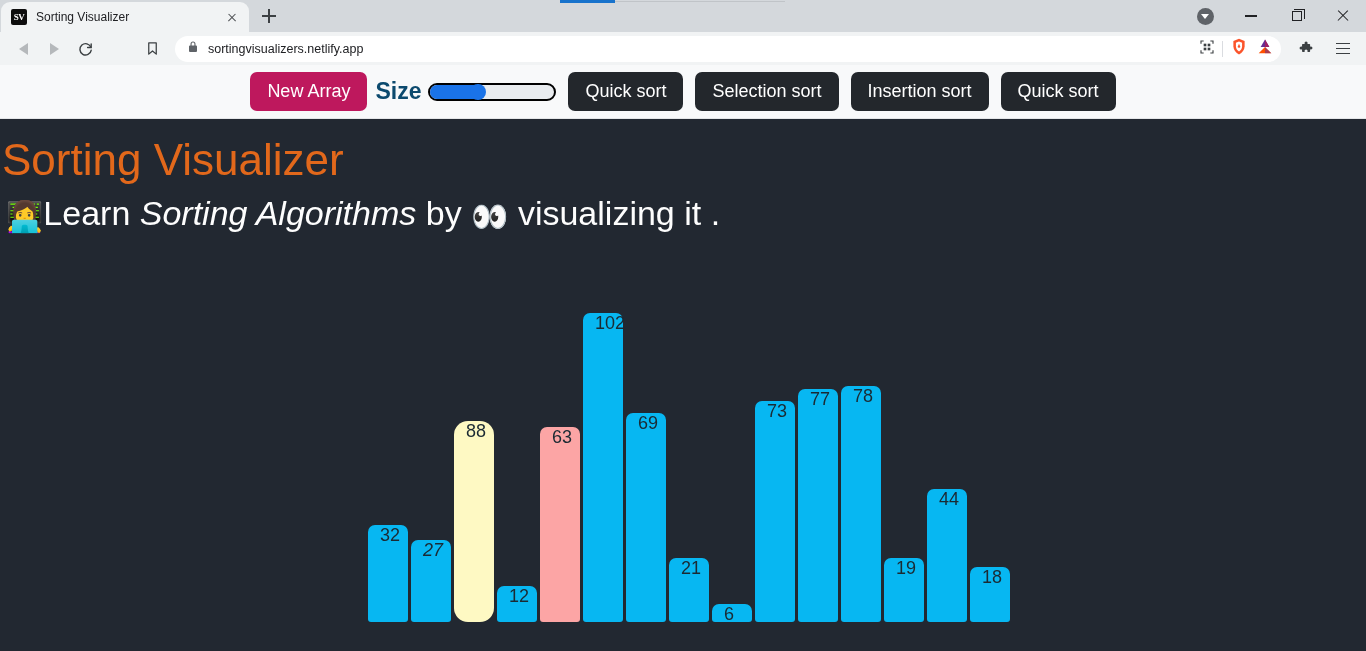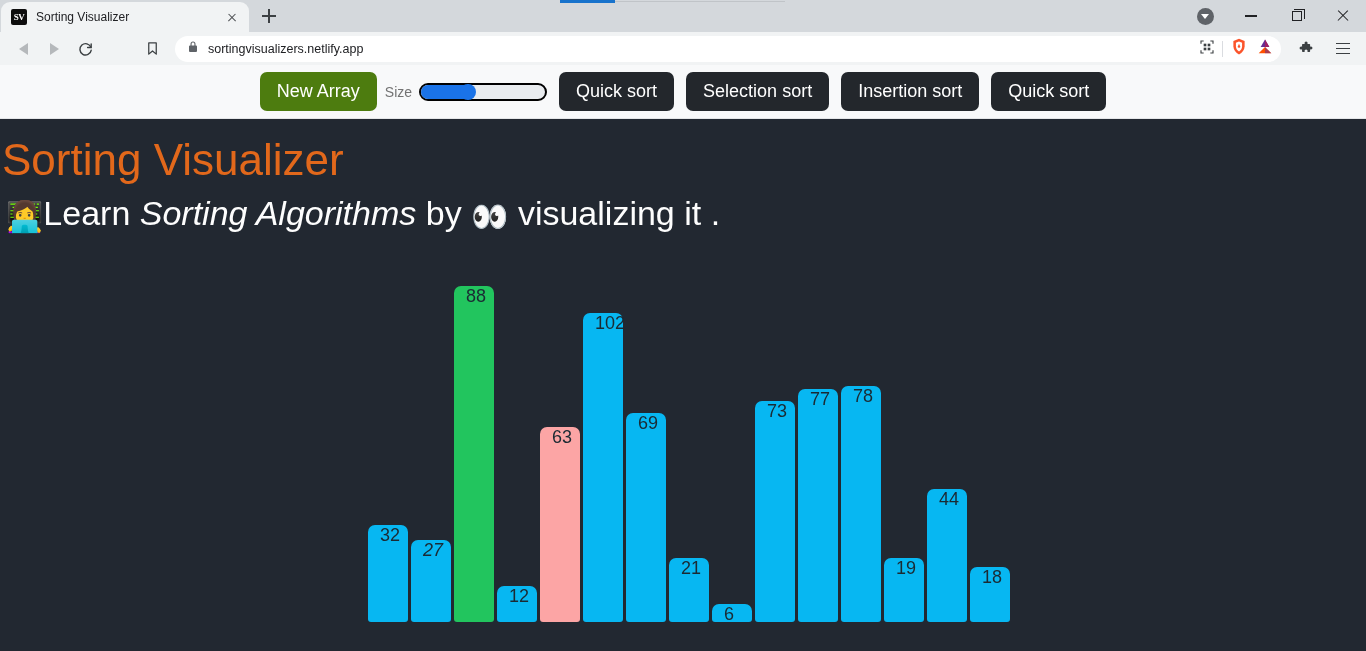--- a/index.html
+++ b/index.html
@@ -115,24 +115,24 @@
   .ctrlbar {
     height: 54px; background: #f8f9fa; display: flex; align-items: center;
     justify-content: center; gap: 0; flex: 0 0 54px; border-bottom: 1px solid #e4e6e8;
   }
   .btn {
     background: #23272c; color: #fff; border: none; border-radius: 7px;
     font-size: 18px; padding: 9px 17px; cursor: pointer;
     font-family: "Liberation Sans", sans-serif; line-height: 1.15;
     margin: 0 6px;
   }
-  .btn.active { background: #4d7c0f; }
+  .btn.active { background: #be185d; }
 
   .size-wrap { display: flex; align-items: center; gap: 7px; margin: 0 6px 0 2px; }
-  .size-label { font-size: 14px; color: #737373; }
+  .size-label { font-size: 23px; color: #0c4a6e; font-weight: bold; }
   .slider {
     width: 128px; height: 18px; border: 2px solid #000; border-radius: 9px;
     background: #e9ecef; position: relative; cursor: pointer;
   }
   .slider-fill {
     position: absolute; left: 0; top: 0; bottom: 0; width: 38%;
     background: #1a73e8; border-radius: 7px 0 0 7px;
   }
   .slider-thumb {
     position: absolute; left: 38%; top: 50%; width: 16px; height: 16px;
@@ -294,21 +294,21 @@
     </div>
 
     <div class="chart-area">
       <div class="bars" id="bars">
           <div class="bar" style="height: 96.96px; background: rgb(7, 183, 242); padding-left: 8px;">
             <span class="bar-label" style="color: rgb(27, 42, 51);">32</span>
           </div>
           <div class="bar" style="height: 81.81px; background: rgb(7, 183, 242); font-style: italic;">
             <span class="bar-label" style="color: rgb(27, 42, 51);">27</span>
           </div>
-          <div class="bar" style="height: 336px; background: #22c55e;">
+          <div class="bar" style="height: 201px; background: #fef9c3; border-radius: 14px;">
             <span class="bar-label" style="color: rgb(27, 42, 51);">88</span>
           </div>
           <div class="bar" style="height: 36.36px; background: rgb(7, 183, 242);">
             <span class="bar-label" style="color: rgb(27, 42, 51);">12</span>
           </div>
           <div class="bar" style="height: 195px; background: #fca5a5;">
             <span class="bar-label" style="color: rgb(27, 42, 51);">63</span>
           </div>
           <div class="bar" style="height: 309.06px; background: rgb(7, 183, 242);">
             <span class="bar-label" style="color: rgb(27, 42, 51);">102</span>

